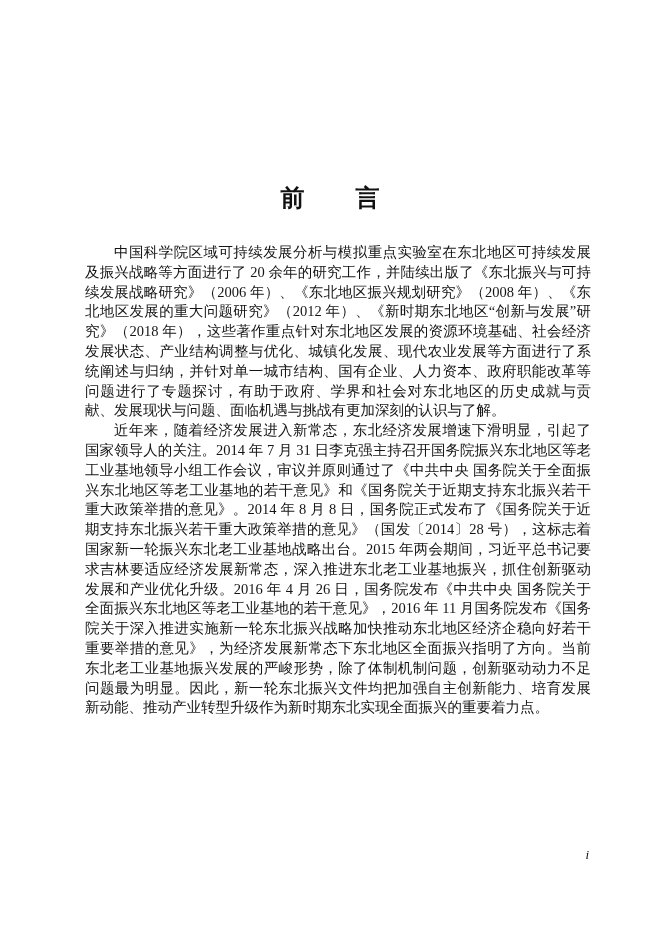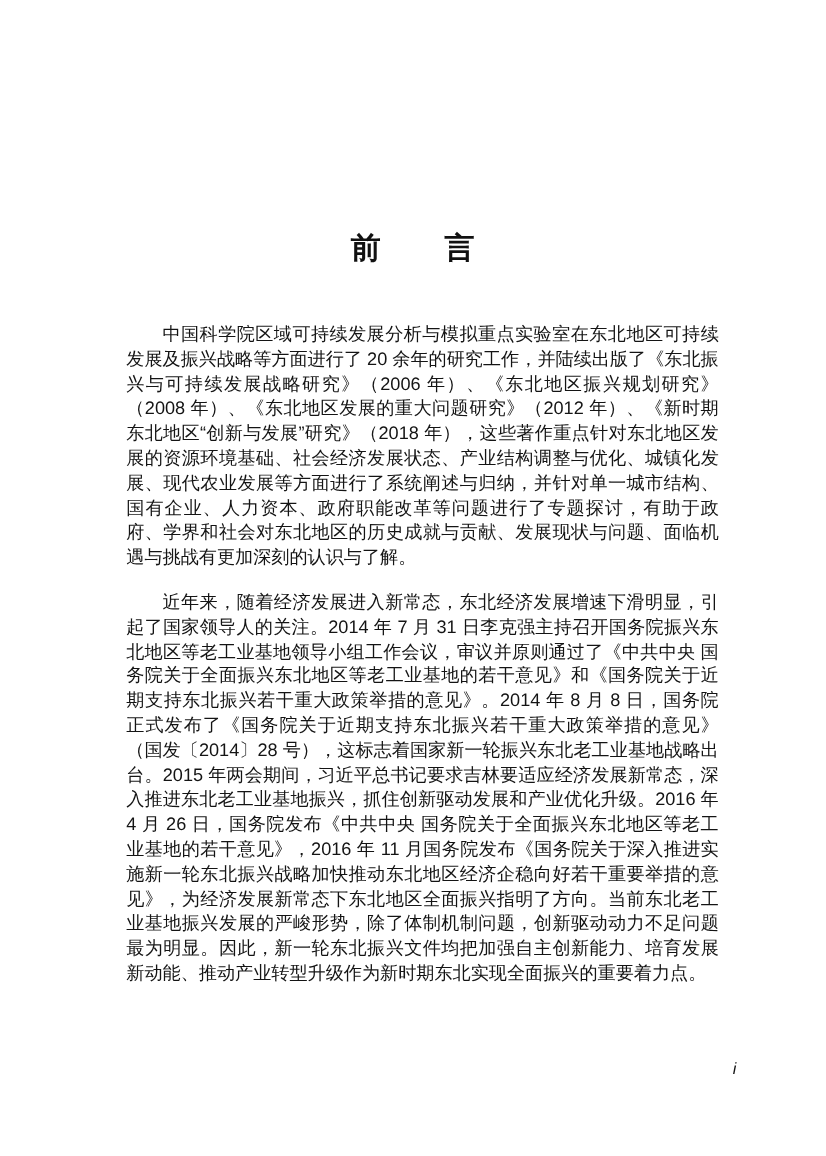--- a/index.html
+++ b/index.html
@@ -7,21 +7,21 @@
     padding: 0;
     background: #e8e8e8;
   }
   .page {
     position: relative;
     width: 661px;
     height: 925px;
     margin: 0 auto;
     background: #ffffff;
     overflow: hidden;
-    font-family: Liberation Sans, sans-serif;
+    font-family: Liberation Serif, serif;
     color: #1a1a1a;
   }
   .page-title {
     position: absolute;
     top: 182px;
     left: 0;
     width: 100%;
     margin: 0;
     text-align: center;
     font-size: 24px;
@@ -35,21 +35,21 @@
     top: 243px;
     left: 85px;
     width: 506px;
     font-size: 14.5px;
     line-height: 19.8px;
     text-align: justify;
     text-justify: inter-ideograph;
     color: #141414;
   }
   .body-text p {
-    margin: 16px;
+    margin: 0;
     padding: 0;
     text-indent: 2em;
   }
   .page-number {
     position: absolute;
     top: 847px;
     right: 72px;
     font-size: 13px;
     color: #141414;
     font-style: italic;

